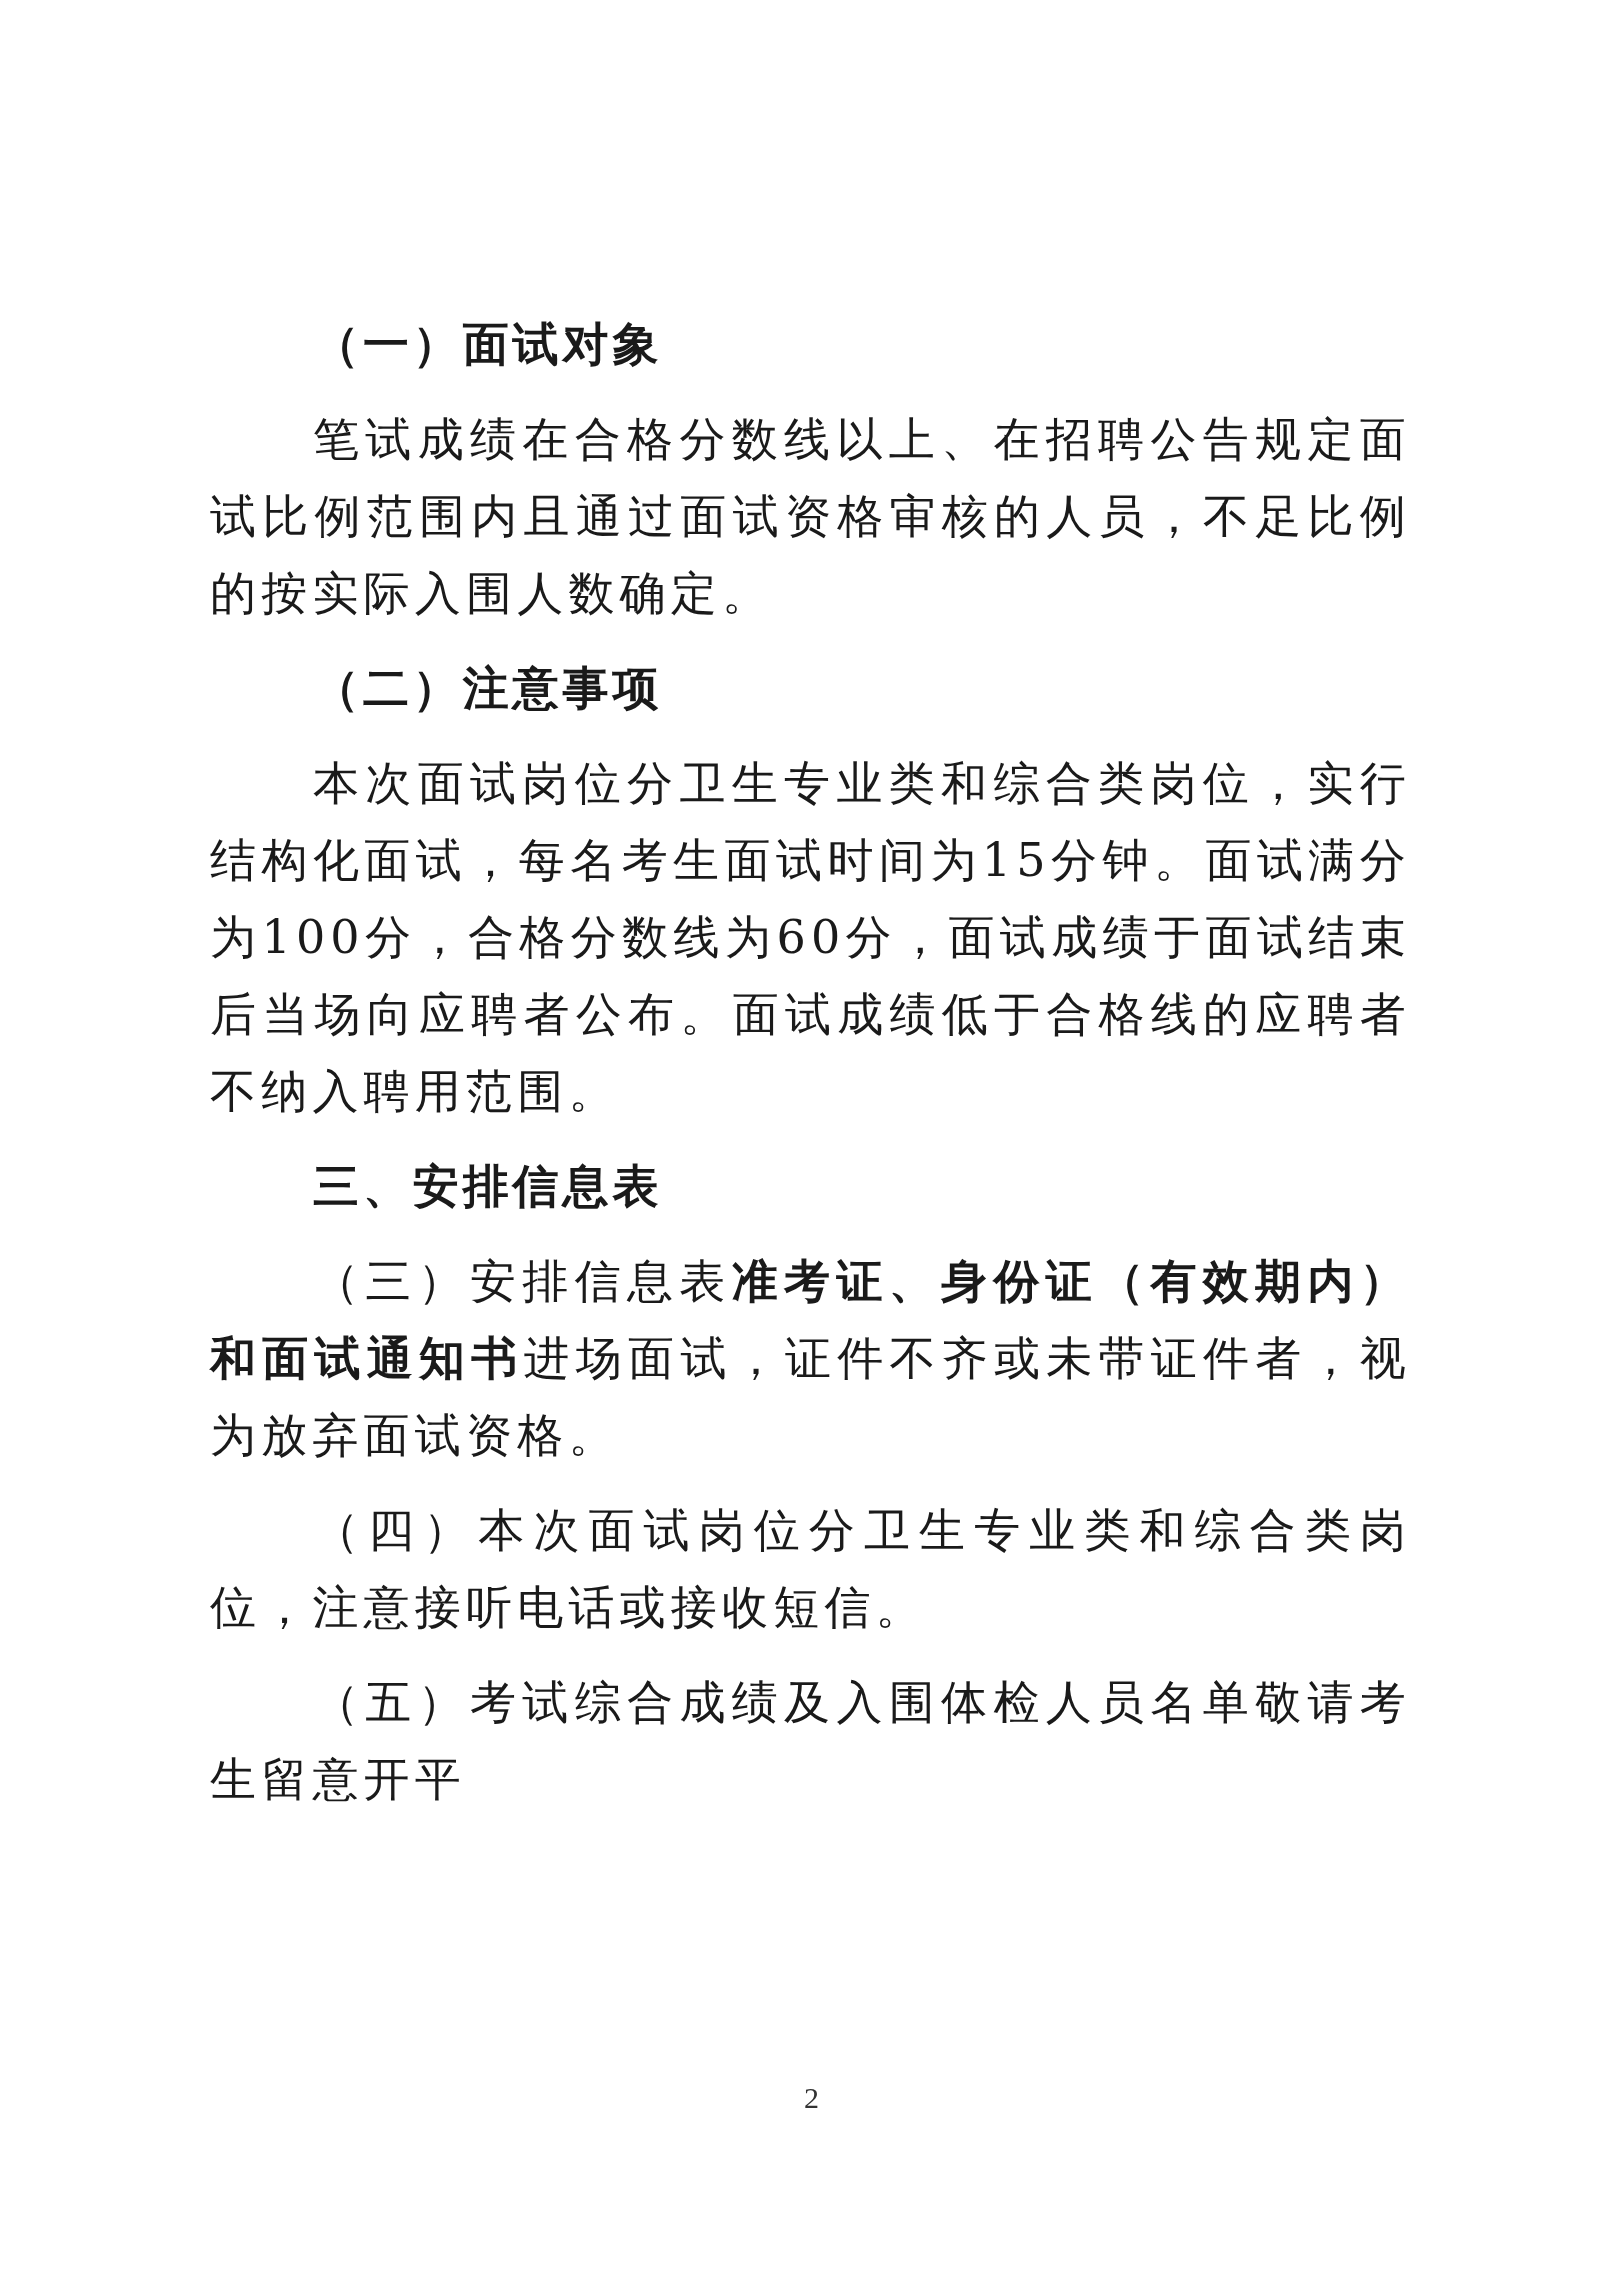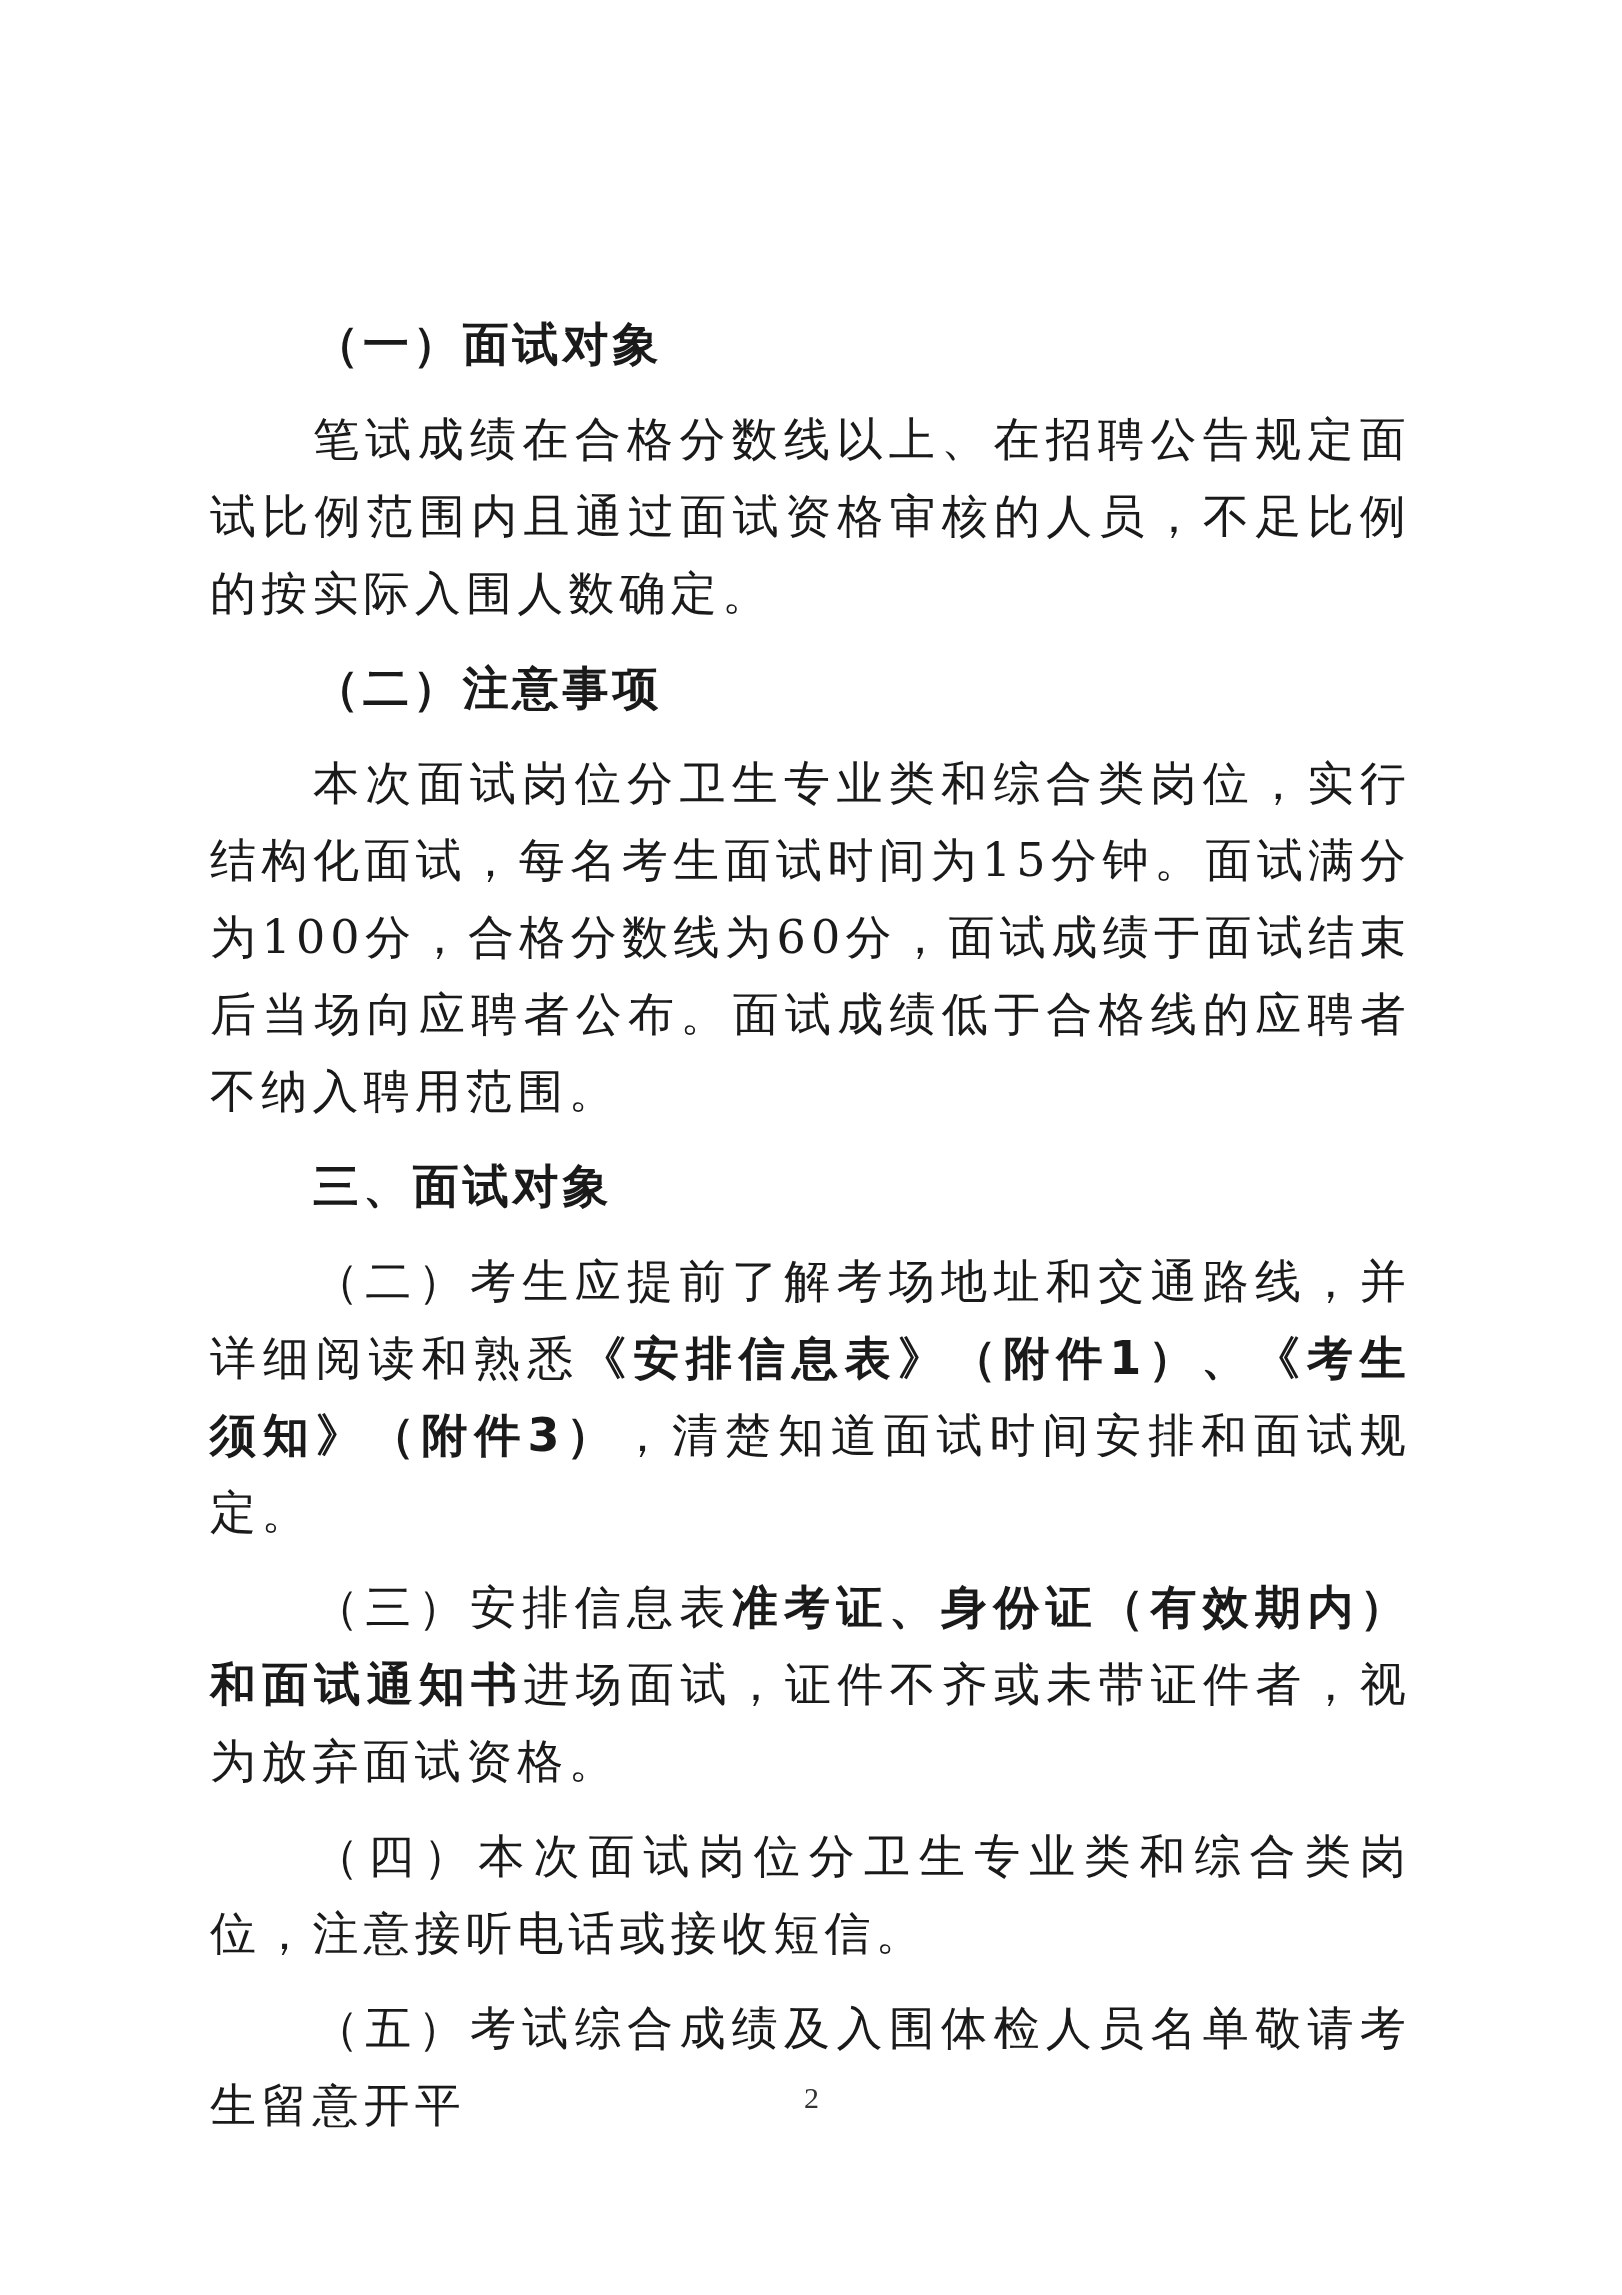--- a/index.html
+++ b/index.html
@@ -19,21 +19,20 @@
   }
 </style>
 </head>
 <body>
 
 <div class="page">
   <p class="p indent heading">（一）面试对象</p>
   <p class="p indent">笔试成绩在合格分数线以上、在招聘公告规定面试比例范围内且通过面试资格审核的人员，不足比例的按实际入围人数确定。</p>
   <p class="p indent heading">（二）注意事项</p>
   <p class="p indent">本次面试岗位分卫生专业类和综合类岗位，实行结构化面试，每名考生面试时间为15分钟。面试满分为100分，合格分数线为60分，面试成绩于面试结束后当场向应聘者公布。面试成绩低于合格线的应聘者不纳入聘用范围。</p>
-  <p class="p indent heading">三、面试对象</p>
-  <p class="p indent"><span>（二）考生应提前了解考场地址和交通路线，并详细阅读和熟悉</span><span class="bold">《安排信息表》（附件1）、《考生须知》（附件3）</span><span>，清楚知道面试时间安排和面试规定。</span></p>
+  <p class="p indent heading">三、安排信息表</p>
   <p class="p indent"><span>（三）安排信息表</span><span class="bold">准考证、身份证（有效期内）和面试通知书</span><span>进场面试，证件不齐或未带证件者，视为放弃面试资格。</span></p>
   <p class="p indent">（四）本次面试岗位分卫生专业类和综合类岗位，注意接听电话或接收短信。</p>
   <p class="p indent">（五）考试综合成绩及入围体检人员名单敬请考生留意开平</p>
 </div>
 
 <div class="page-number">2</div>
 
 
 </body></html>

